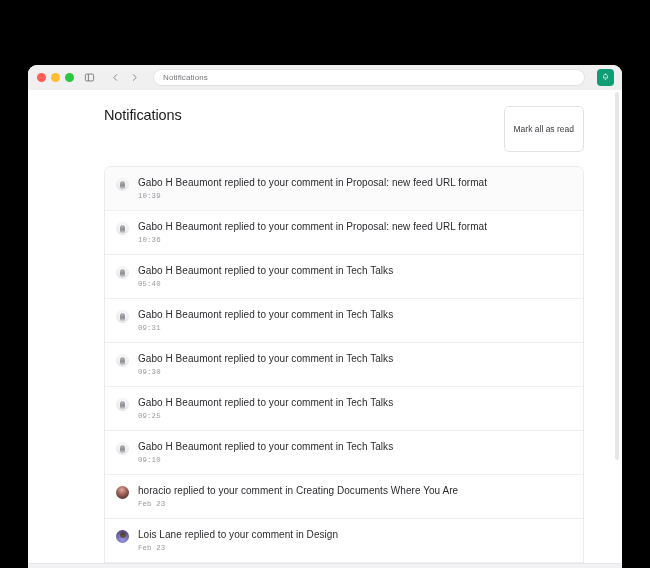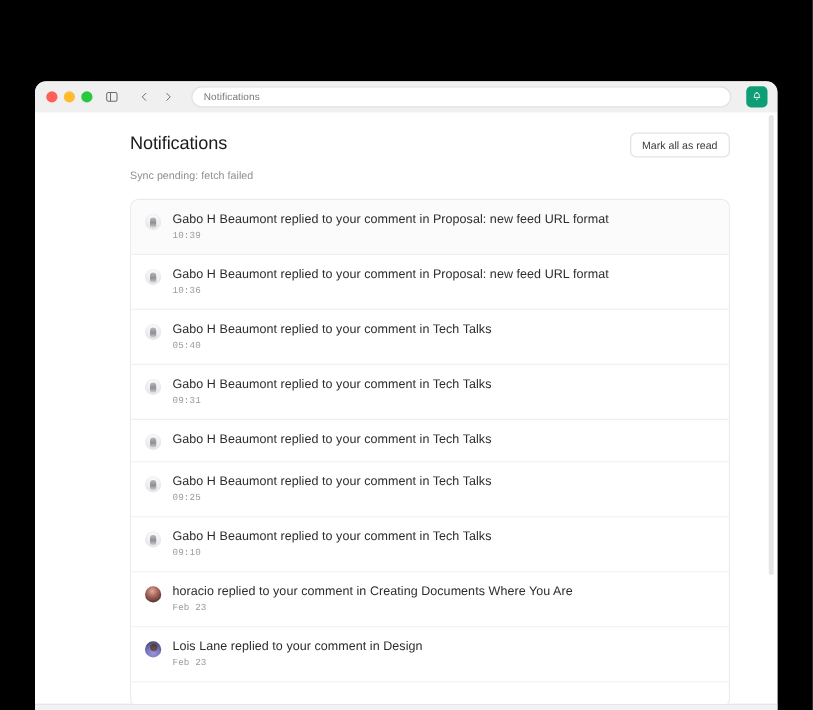--- a/index.html
+++ b/index.html
@@ -122,21 +122,21 @@
     color: #1b1b1d;
     letter-spacing: -0.1px;
     line-height: 18px;
   }
   .mark-read-btn {
     font-size: 8.5px;
     color: #3b3b40;
     background: #ffffff;
     border: 1px solid #e3e3e6;
     border-radius: 5px;
-    padding: 4px 9px;
+    padding: 17px 9px;
     line-height: 10px;
     white-space: nowrap;
     cursor: pointer;
   }
 
   .subtitle {
     margin-top: 9px;
     font-size: 8.5px;
     color: #8d8d93;
     letter-spacing: .05px;
@@ -316,21 +316,20 @@
     <div class="page">
 
       <div class="content">
         <div class="content-inner">
 
           <div class="page-head">
             <div class="page-title">Notifications</div>
             <button class="mark-read-btn">Mark all as read</button>
           </div>
 
-          <div class="subtitle">Sync pending: fetch failed</div>
 
           <div class="notif-card">
 
             <div class="notif-row unread">
               <div class="avatar gray"></div>
               <div class="notif-text">
                 <div class="notif-title">Gabo H Beaumont replied to your comment in Proposal: new feed URL format</div>
                 <div class="notif-time">10:39</div>
               </div>
             </div>
@@ -356,20 +355,21 @@
               <div class="notif-text">
                 <div class="notif-title">Gabo H Beaumont replied to your comment in Tech Talks</div>
                 <div class="notif-time">09:31</div>
               </div>
             </div>
 
             <div class="notif-row">
               <div class="avatar gray"></div>
               <div class="notif-text">
                 <div class="notif-title">Gabo H Beaumont replied to your comment in Tech Talks</div>
+                <div class="notif-time">09:30</div>
               </div>
             </div>
 
             <div class="notif-row">
               <div class="avatar gray"></div>
               <div class="notif-text">
                 <div class="notif-title">Gabo H Beaumont replied to your comment in Tech Talks</div>
                 <div class="notif-time">09:25</div>
               </div>
             </div>

